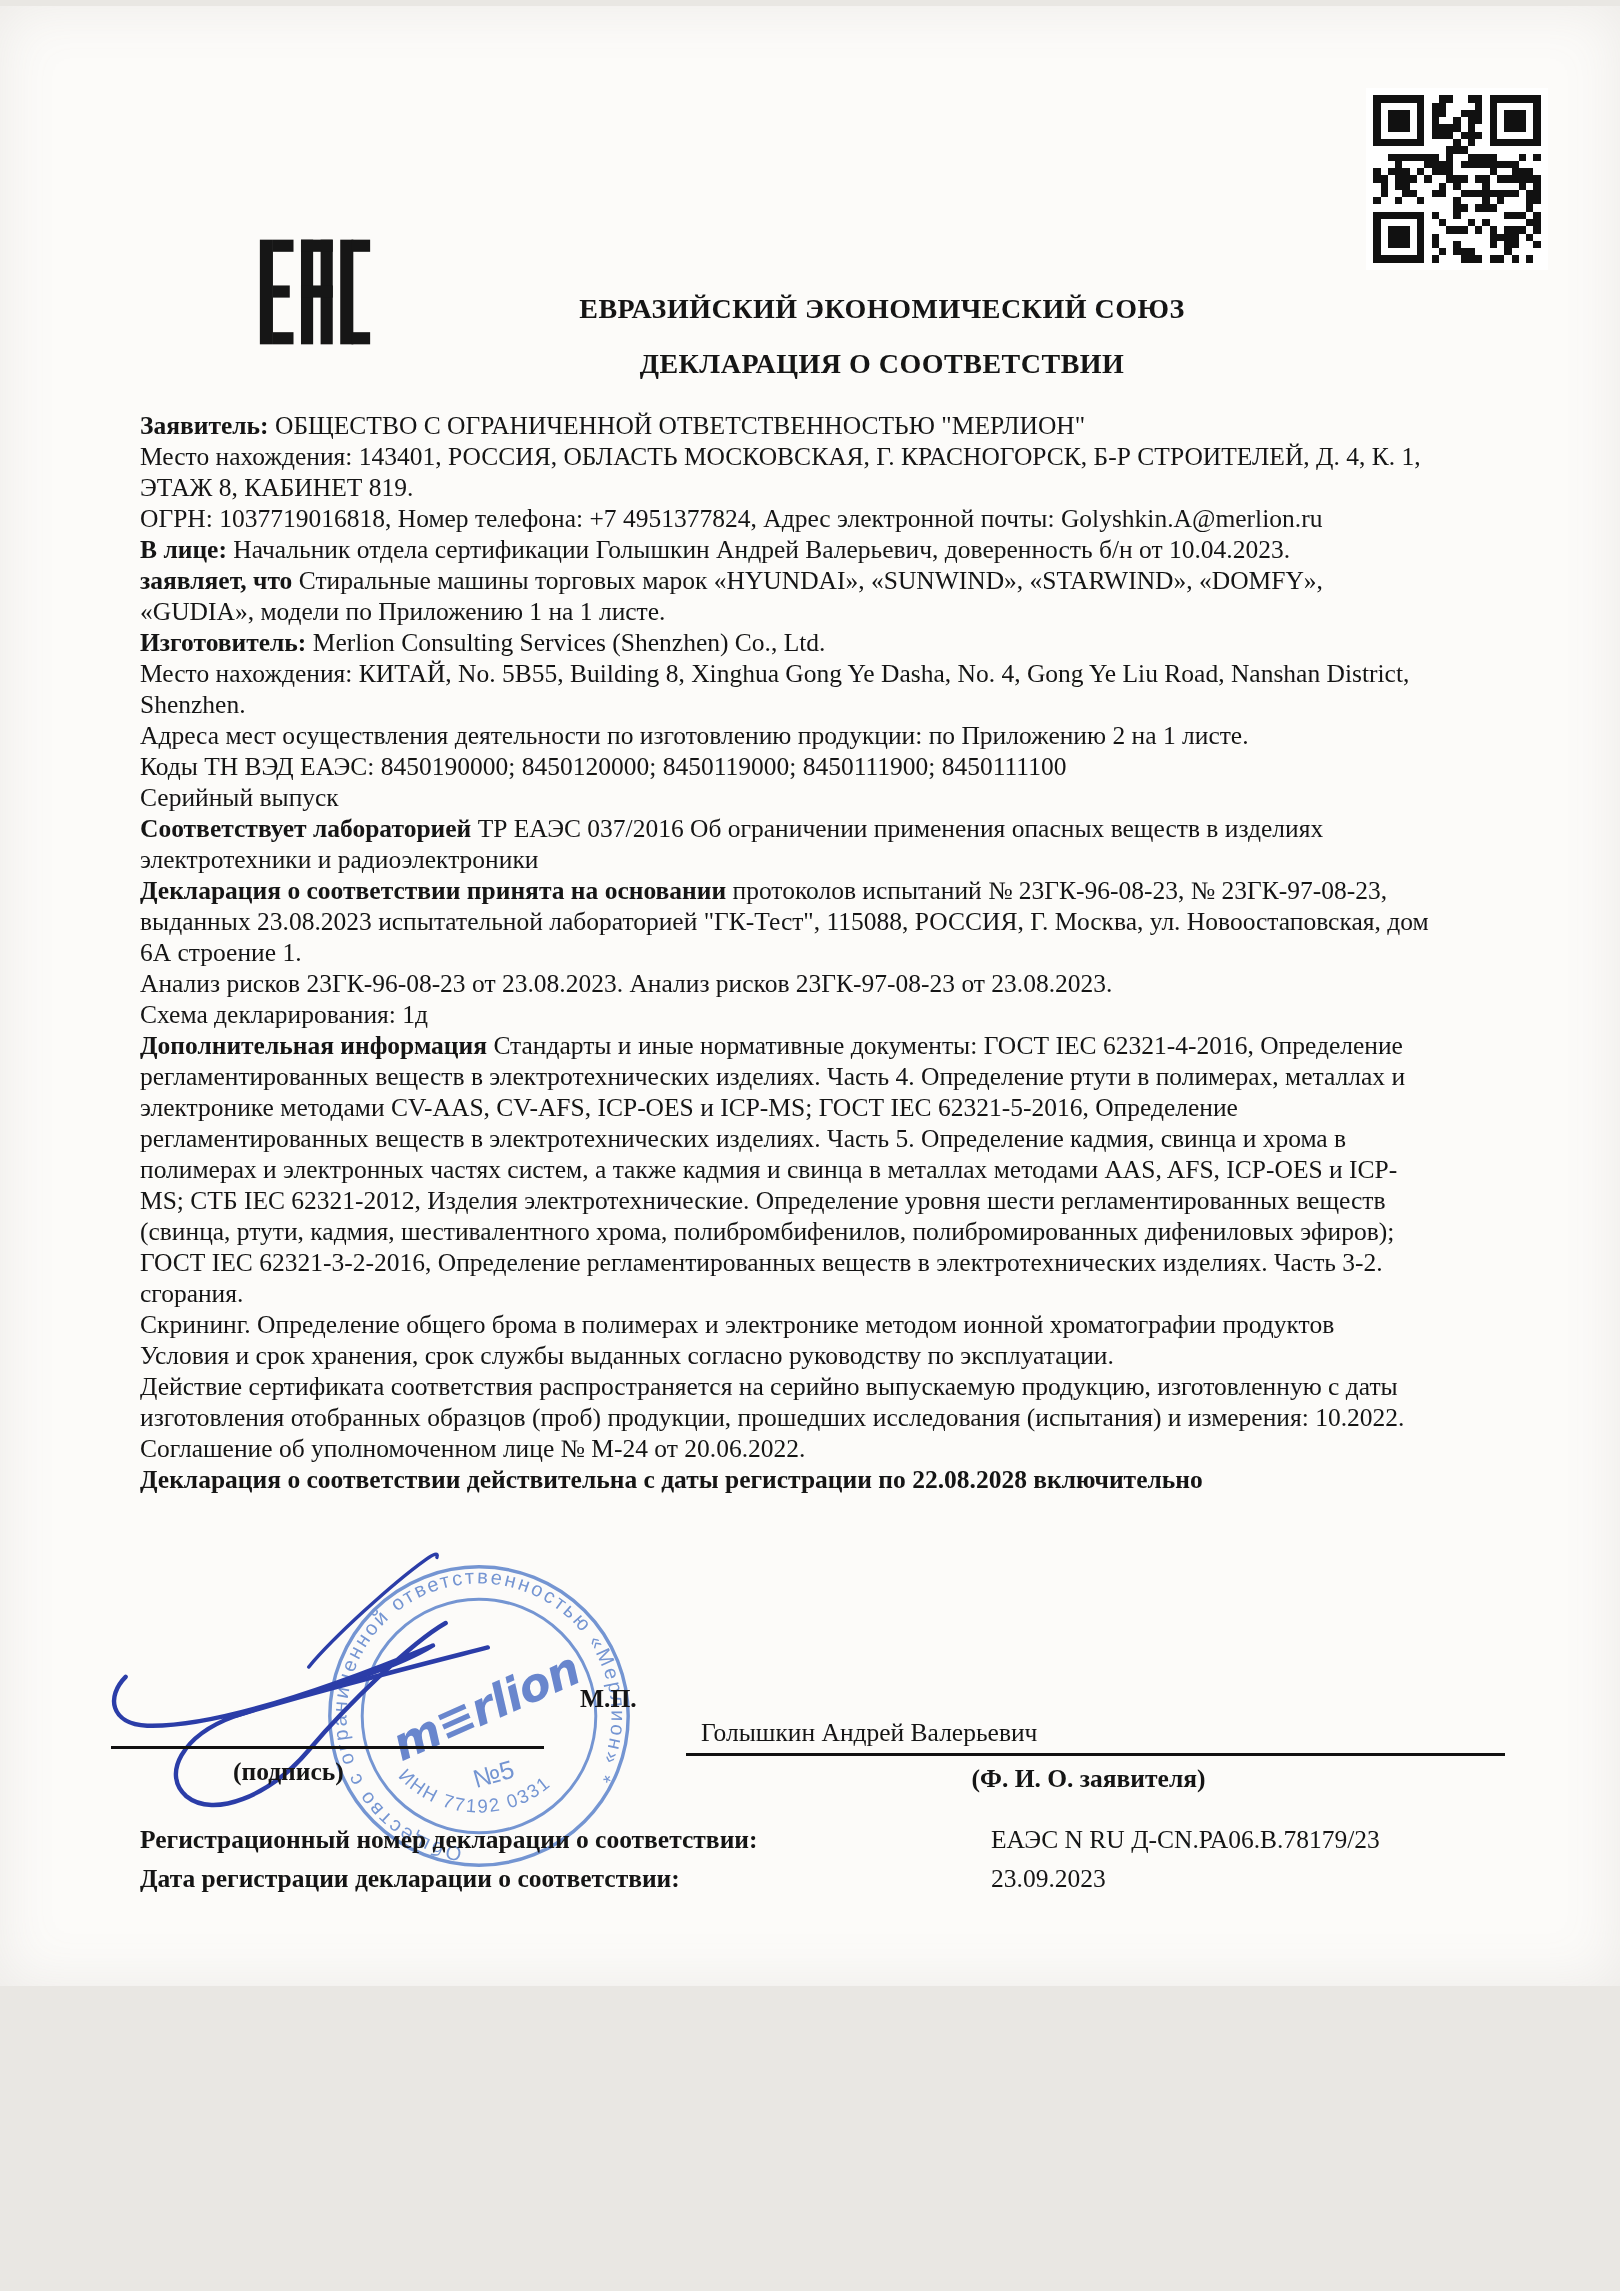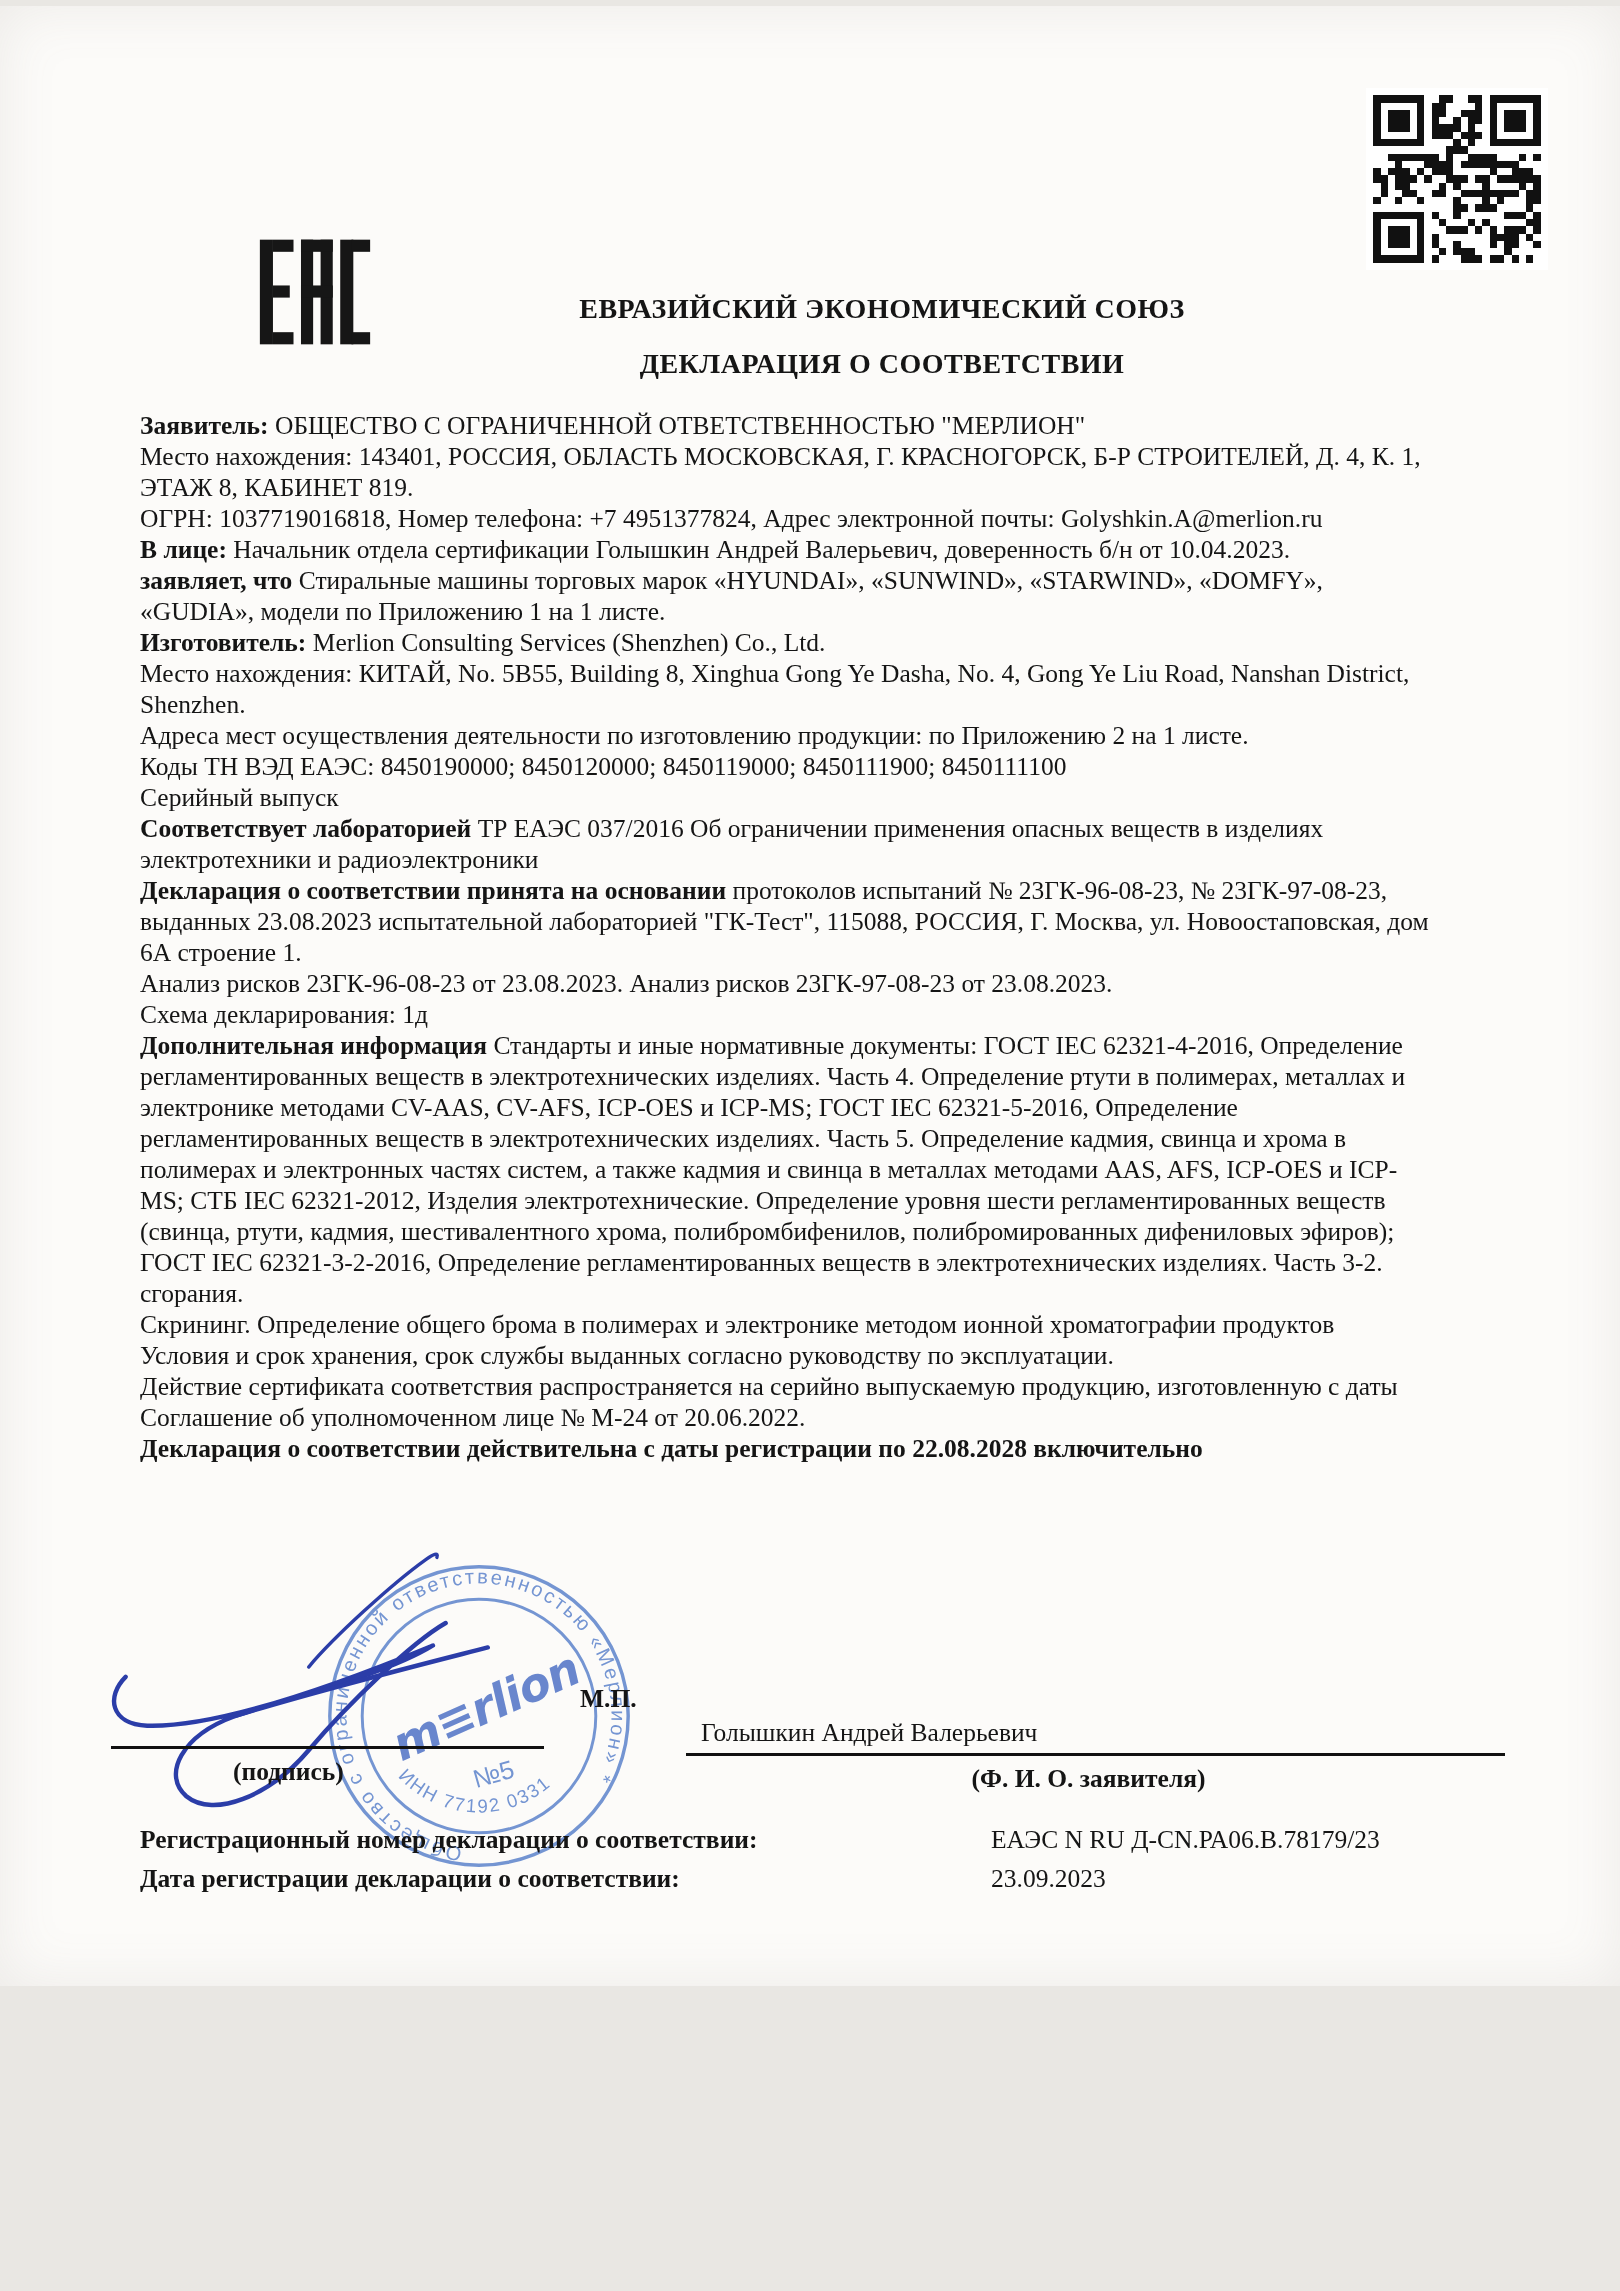--- a/index.html
+++ b/index.html
@@ -288,20 +288,21 @@
       <div class="line"><span>электронике методами CV-AAS, CV-AFS, ICP-OES и ICP-MS; ГОСТ IEC 62321-5-2016, Определение</span></div>
       <div class="line"><span>регламентированных веществ в электротехнических изделиях. Часть 5. Определение кадмия, свинца и хрома в</span></div>
       <div class="line"><span>полимерах и электронных частях систем, а также кадмия и свинца в металлах методами AAS, AFS, ICP-OES и ICP-</span></div>
       <div class="line"><span>MS; СТБ IEC 62321-2012, Изделия электротехнические. Определение уровня шести регламентированных веществ</span></div>
       <div class="line"><span>(свинца, ртути, кадмия, шестивалентного хрома, полибромбифенилов, полибромированных дифениловых эфиров);</span></div>
       <div class="line"><span>ГОСТ IEC 62321-3-2-2016, Определение регламентированных веществ в электротехнических изделиях. Часть 3-2.</span></div>
       <div class="line"><span>сгорания.</span></div>
       <div class="line"><span>Скрининг. Определение общего брома в полимерах и электронике методом ионной хроматографии продуктов</span></div>
       <div class="line"><span>Условия и срок хранения, срок службы выданных согласно руководству по эксплуатации.</span></div>
       <div class="line"><span>Действие сертификата соответствия распространяется на серийно выпускаемую продукцию, изготовленную с даты</span></div>
+      <div class="line"><span>изготовления отобранных образцов (проб) продукции, прошедших исследования (испытания) и измерения: 10.2022.</span></div>
       <div class="line"><span>Соглашение об уполномоченном лице № М-24 от 20.06.2022.</span></div>
       <div class="line"><span class="b">Декларация о соответствии действительна с даты регистрации по 22.08.2028 включительно</span></div>
     </div>
 
   <svg class="abs stamp" viewBox="0 0 324 324">
     <defs>
       <path id="ringPath" d="M162,297 A135,135 0 1,1 162.02,297"></path>
       <path id="innPath" d="M54,178 A112,112 0 0,0 270,178"></path>
     </defs>
     <circle cx="162" cy="162" r="152" fill="none" stroke="var(--stamp)" stroke-width="3.5"></circle>

